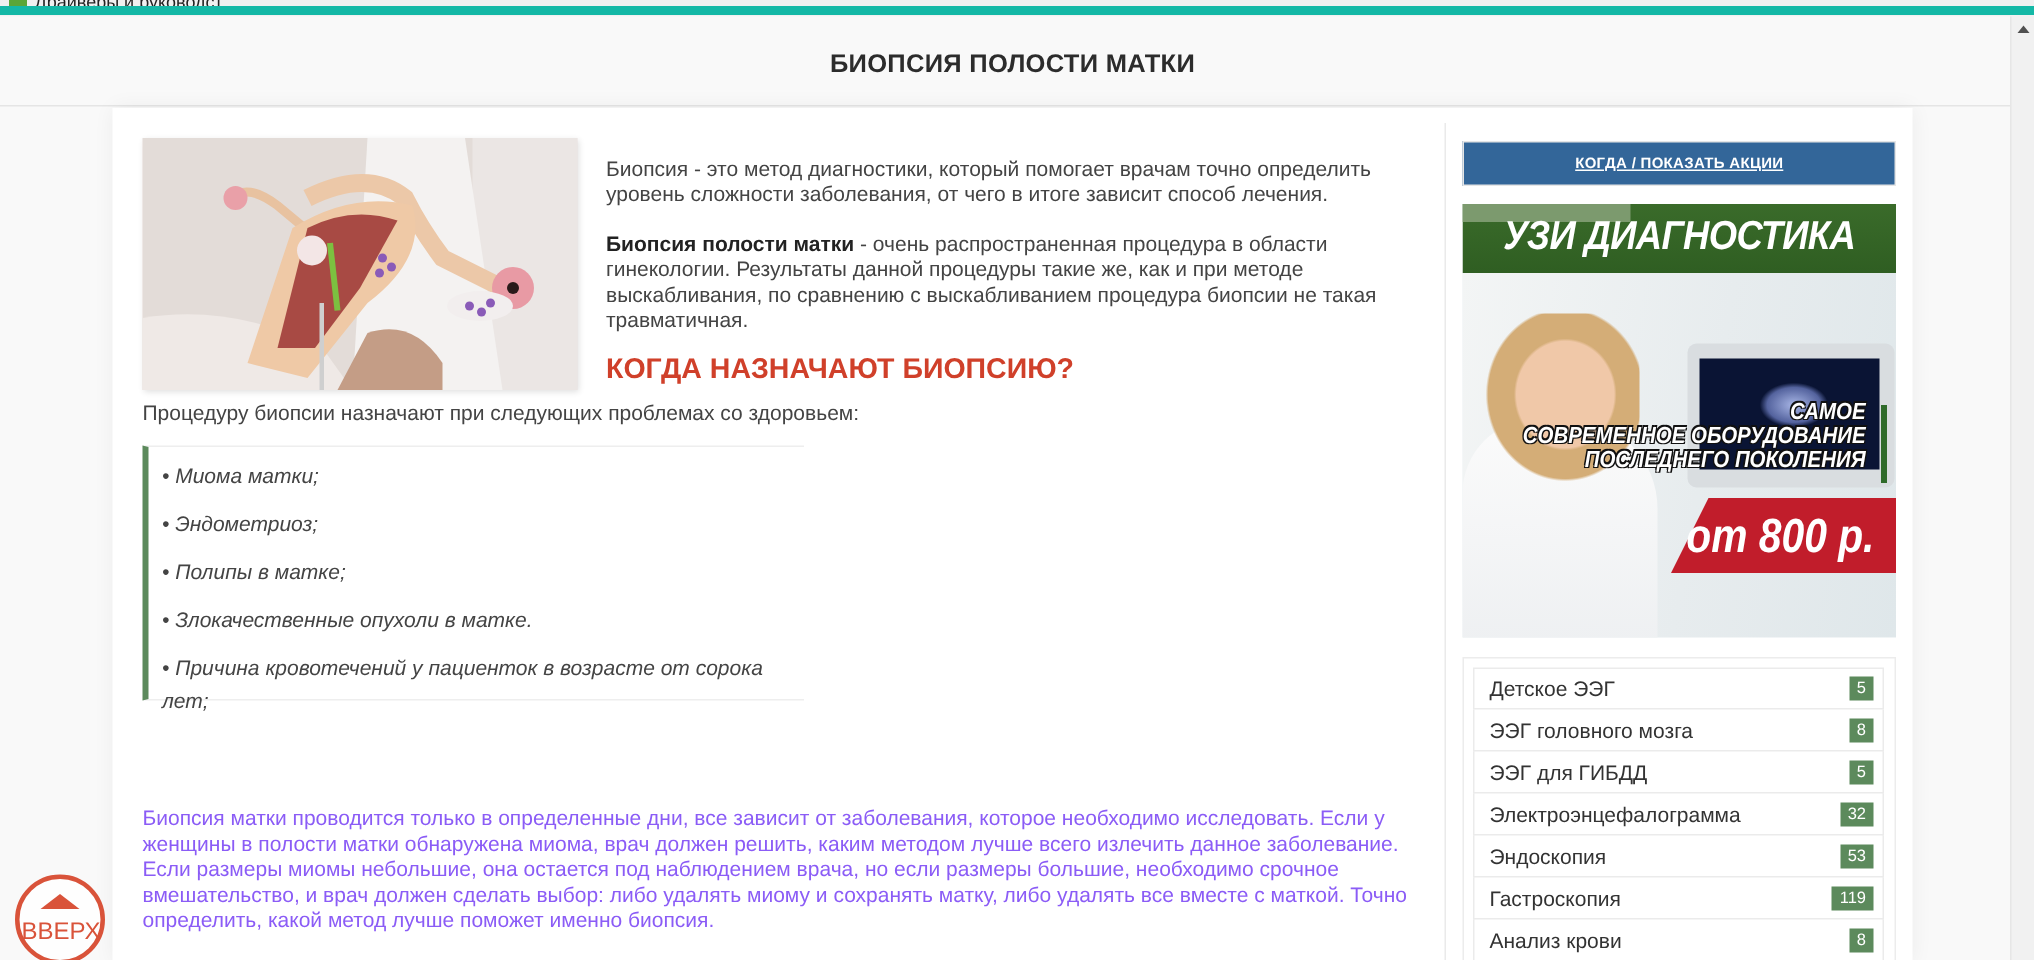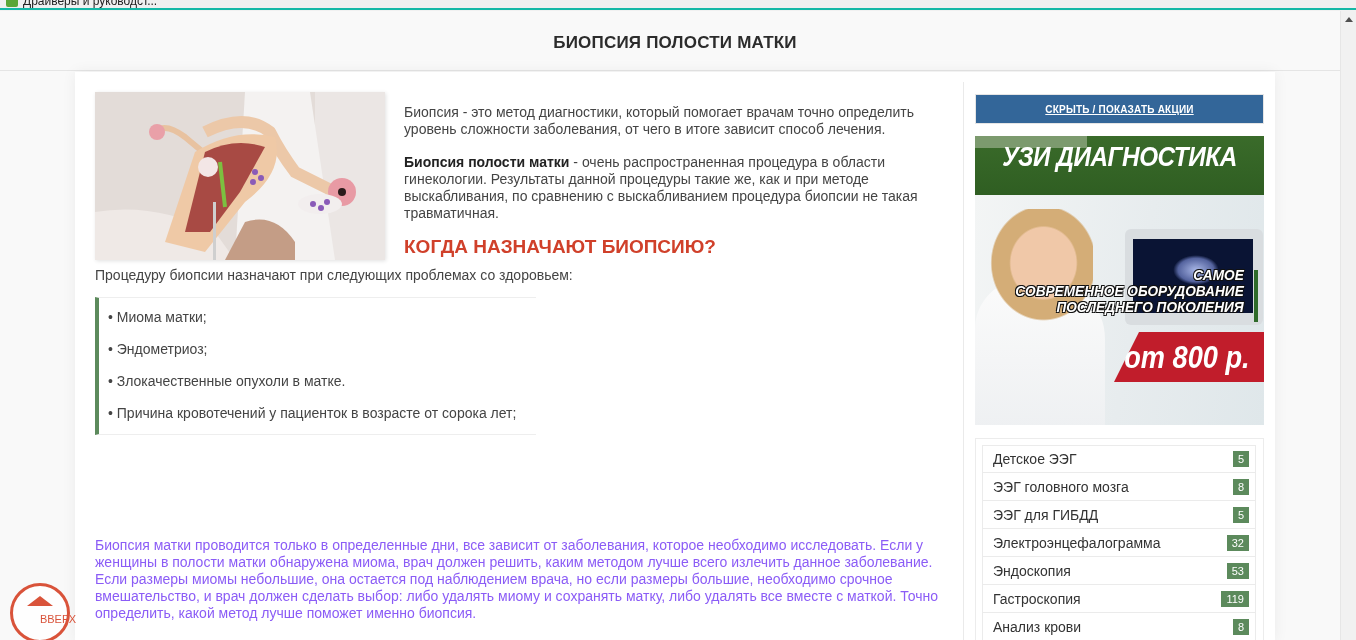--- a/index.html
+++ b/index.html
@@ -1,60 +1,60 @@
 <!DOCTYPE html>
 <html><head>
   <meta charset="utf-8">
   <style>
     * { box-sizing: border-box; margin: 0; padding: 0; }
     html, body { width: 1356px; height: 640px; overflow: hidden; background: #f1f1f1; font-family: "Liberation Sans", sans-serif; color: #333; }
-    .bookmarks-bar { position: absolute; left: 0; top: 0; width: 1356px; height: 10px; background: #f0f0f0; border-bottom: 2px solid #14b8a6; overflow: hidden; text-decoration: underline; }
+    .bookmarks-bar { position: absolute; left: 0; top: 0; width: 1356px; height: 10px; background: #f0f0f0; border-bottom: 6px solid #14b8a6; overflow: hidden; text-decoration: underline; }
     .bookmark { position: absolute; left: 6px; top: -6px; font-size: 12px; color: #222; display: flex; align-items: center; gap: 5px; }
     .bookmark-icon { width: 12px; height: 12px; background: #5aa637; border-radius: 2px; display: inline-block; }
     .page { position: absolute; left: 0; top: 11px; width: 1340px; height: 629px; background: #f9f9f9; }
     .scrollbar { position: absolute; right: 0; top: 11px; width: 16px; height: 629px; background: #f1f1f1; border-left: 1px solid #e6e6e6; }
     .scrollbar-arrow { position: absolute; left: 4px; top: 6px; width: 0; height: 0; border-left: 4px solid transparent; border-right: 4px solid transparent; border-bottom: 5px solid #505050; }
     .page-header { position: absolute; left: 0; top: 0; width: 1340px; height: 60px; background: #f9f9f9; border-bottom: 1px solid #e5e5e5; }
     .page-title { position: absolute; left: 0; top: 22px; width: 1350px; text-align: center; font-size: 17px; color: #2c2c2c; letter-spacing: 0.2px; }
     .content-wrap { position: absolute; left: 75px; top: 61px; width: 1200px; height: 570px; background: #fff; box-shadow: 0 0 14px rgba(0,0,0,0.06); }
     .main { position: absolute; left: 0; top: 0; width: 885px; height: 570px; }
     .sidebar-divider { position: absolute; left: 888px; top: 10px; width: 1px; height: 560px; background: #eaeaea; }
     .hero-img { position: absolute; left: 20px; top: 20px; width: 290px; height: 168px; overflow: hidden; background: #e9e2df; box-shadow: 1px 1px 4px rgba(0,0,0,0.12); }
     .intro { position: absolute; left: 329px; top: 32px; width: 540px; font-size: 14px; line-height: 17px; color: #444; }
     .intro p { margin-bottom: 16px; }
     .intro b { color: #222; }
     .section-h { font-size: 19px; font-weight: bold; color: #d0402a; text-transform: uppercase; }
     .lead { position: absolute; left: 20px; top: 195px; font-size: 14px; color: #444; }
     .problems { position: absolute; left: 20px; top: 225px; width: 441px; border-left: 4px solid #5c8a5c; border-top: 1px solid #eee; border-bottom: 1px solid #eee; padding: 8px 0 0 9px; }
-    .problems li { list-style: none; font-size: 14px; color: #444; height: 32px; line-height: 22px; }
+    .problems li { list-style: none; font-size: 14px; color: #444; height: 32px; line-height: 22px; font-style: italic; }
     .body-para { position: absolute; left: 20px; top: 465px; width: 860px; font-size: 14px; line-height: 17px; color: #8b5cf6; }
     .green-h { position: absolute; left: 20px; top: 567px; font-size: 14.5px; font-weight: bold; color: #3d6b2e; text-transform: uppercase; }
     .toggle-btn { position: absolute; left: 900px; top: 22px; width: 289px; height: 30px; background: #336699; border: 1px solid #e5e5e5; display: flex; align-items: center; justify-content: center; }
     .toggle-btn span { color: #fff; font-size: 10px; text-decoration: underline; font-weight: bold; letter-spacing: 0.2px; }
     .ad { position: absolute; left: 900px; top: 64px; width: 289px; height: 289px; overflow: hidden; background: #eef2f3; }
-    .ad-head { position: absolute; left: 0; top: 0; width: 289px; height: 59px; background: linear-gradient(#3a6b2a, #2f5e22); }
+    .ad-head { position: absolute; left: 0; top: 0; width: 289px; height: 46px; background: linear-gradient(#3a6b2a, #2f5e22); }
     .ad-head-hl { position: absolute; left: 0; top: 0; width: 112px; height: 12px; background: #7c9a6e; }
     .ad-title { position: absolute; left: 0; top: 6px; width: 289px; text-align: center; font-size: 27px; font-weight: bold; font-style: italic; color: #fff; letter-spacing: -0.5px; transform: scaleX(0.9); }
     .ad-photo { position: absolute; left: 0; top: 43px; width: 289px; height: 246px; background: linear-gradient(100deg, #f3f5f5 0%, #e7ecee 55%, #dfe7ea 100%); }
     .doc-head { position: absolute; left: 8px; top: 30px; width: 110px; height: 120px; background: radial-gradient(ellipse at 55% 45%, #f0c8a8 0 38%, #d4ad77 40% 60%, transparent 62%); }
     .doc-coat { position: absolute; left: 0; top: 100px; width: 130px; height: 150px; background: linear-gradient(#fbfbfb, #eef0f2); border-radius: 50px 60px 0 0; }
     .monitor { position: absolute; left: 150px; top: 50px; width: 138px; height: 96px; background: #d9dde0; border-radius: 6px; }
     .monitor-screen { position: absolute; left: 8px; top: 10px; width: 120px; height: 74px; background: #0a1434; }
     .monitor-blob { position: absolute; left: 40px; top: 16px; width: 46px; height: 30px; background: radial-gradient(ellipse, #a8b6e6 0%, #54639e 55%, transparent 70%); }
     .ad-tag { position: absolute; right: 20px; top: 131px; text-align: right; font-size: 15.5px; font-weight: bold; font-style: italic; color: #fff; line-height: 16px; text-shadow: 1px 1px 0 #111, -1px -1px 0 #111, 1px -1px 0 #111, -1px 1px 0 #111; transform: scaleX(0.88); transform-origin: right; }
     .ad-tag-bar { position: absolute; right: 6px; top: 134px; width: 4px; height: 52px; background: #2f6b2a; }
     .ad-price-bg { position: absolute; right: 0; top: 196px; width: 150px; height: 50px; background: #c11d2b; clip-path: polygon(25px 0, 100% 0, 100% 100%, 0 100%); }
     .ad-price { position: absolute; right: 14px; top: 203px; font-size: 32px; font-weight: bold; font-style: italic; color: #fff; transform: scaleX(0.85); transform-origin: right; }
     .cat-box { position: absolute; left: 900px; top: 366px; width: 289px; height: 210px; border: 1px solid #ececec; padding: 6px 7px 0 6px; }
     .cat-item { height: 28px; border: 1px solid #ebebeb; border-top: none; display: flex; align-items: center; justify-content: space-between; padding: 0 6px 0 10px; font-size: 14px; color: #333; }
     .cat-item:first-child { border-top: 1px solid #ebebeb; gap: 36px; }
     .cat-badge { background: #5c8a5c; color: #fff; font-size: 11px; padding: 2px 5px; min-width: 16px; text-align: center; }
     .up-btn { position: absolute; left: 10px; top: 572px; width: 60px; height: 60px; border-radius: 50%; border: 3px solid #d9533a; background: rgba(255,255,255,0.85); }
     .up-arrow { position: absolute; left: 14px; top: 10px; width: 0; height: 0; border-left: 13px solid transparent; border-right: 13px solid transparent; border-bottom: 10px solid #d9533a; }
-    .up-label { position: absolute; left: 0; top: 27px; width: 54px; text-align: center; font-size: 11px; color: #d9533a; margin-left: 18px; }
+    .up-label { position: absolute; left: 0; top: 27px; width: 54px; text-align: right; font-size: 16px; color: #d9533a; }
   </style>
 </head>
 <body>
 
 <div class="bookmarks-bar">
   <div class="bookmark">
     <span class="bookmark-icon"></span>
     <span>Драйверы и руководст...</span>
   </div>
 </div>
@@ -97,33 +97,34 @@
         <p>Биопсия - это метод диагностики, который помогает врачам точно определить уровень сложности заболевания, от чего в итоге зависит способ лечения.</p>
         <p><b>Биопсия полости матки</b><span> - очень распространенная процедура в области гинекологии. Результаты данной процедуры такие же, как и при методе выскабливания, по сравнению с выскабливанием процедура биопсии не такая травматичная.</span></p>
         <h2 class="section-h">КОГДА НАЗНАЧАЮТ БИОПСИЮ?</h2>
       </div>
 
       <p class="lead">Процедуру биопсии назначают при следующих проблемах со здоровьем:</p>
 
       <ul class="problems">
         <li>• Миома матки;</li>
         <li>• Эндометриоз;</li>
+        <li>• Полипы в матке;</li>
         <li>• Злокачественные опухоли в матке.</li>
         <li>• Причина кровотечений у пациенток в возрасте от сорока лет;</li>
       </ul>
 
       <p class="body-para">Биопсия матки проводится только в определенные дни, все зависит от заболевания, которое необходимо исследовать. Если у женщины в полости матки обнаружена миома, врач должен решить, каким методом лучше всего излечить данное заболевание. Если размеры миомы небольшие, она остается под наблюдением врача, но если размеры большие, необходимо срочное вмешательство, и врач должен сделать выбор: либо удалять миому и сохранять матку, либо удалять все вместе с маткой. Точно определить, какой метод лучше поможет именно биопсия.</p>
 
       <h2 class="green-h">ПРЕИМУЩЕСТВА ПРОЦЕДУРЫ</h2>
     </div>
 
     <div class="sidebar-divider"></div>
 
     <div class="toggle-btn">
-      <span>СКРЫТЬ / ПОКАЗАТЬ АКЦИИ</span>
+      <span>КОГДА / ПОКАЗАТЬ АКЦИИ</span>
     </div>
 
     <div class="ad">
       <div class="ad-photo">
         <div class="doc-coat"></div>
         <div class="doc-head"></div>
         <div class="monitor">
           <div class="monitor-screen">
               <div class="monitor-blob"></div>
             </div>

